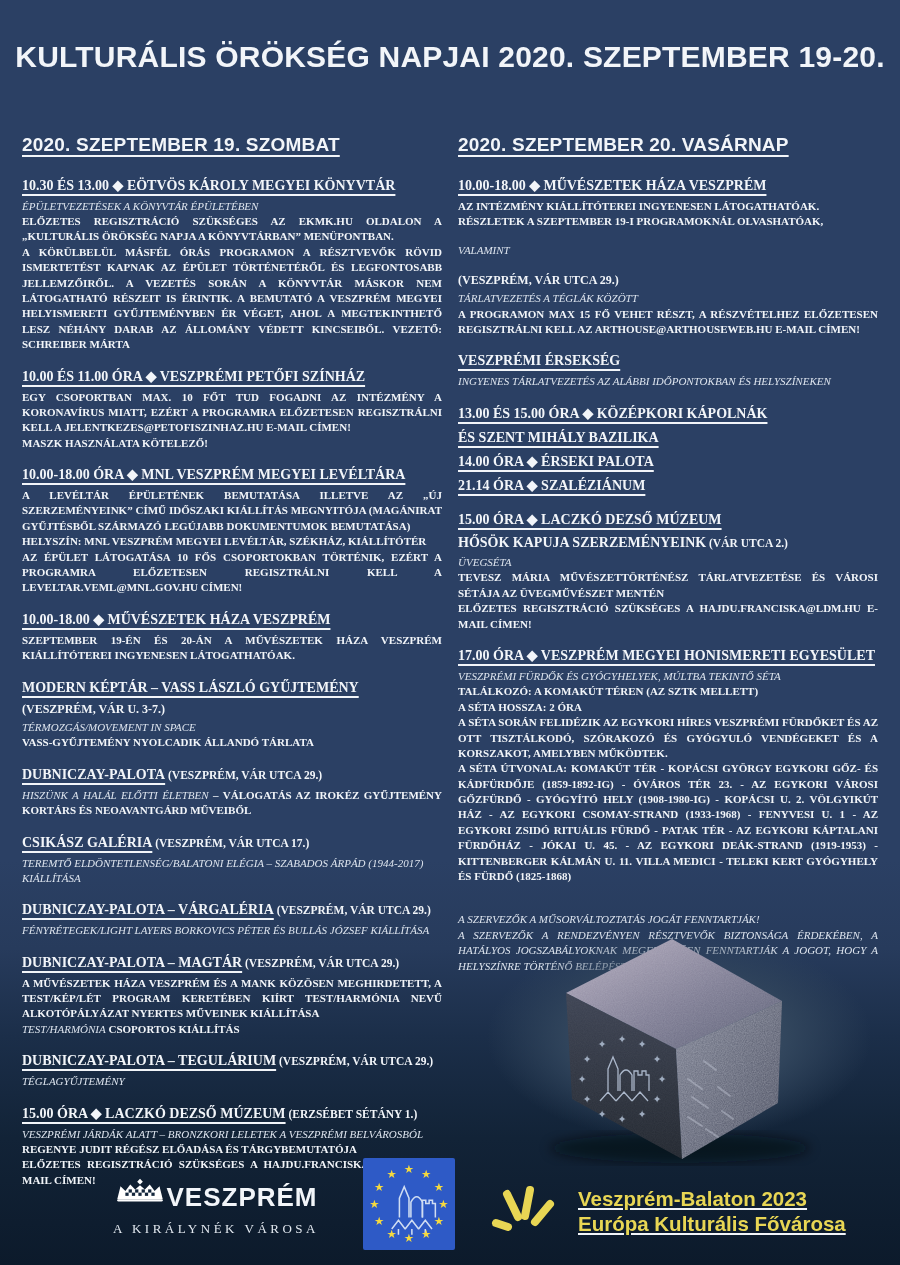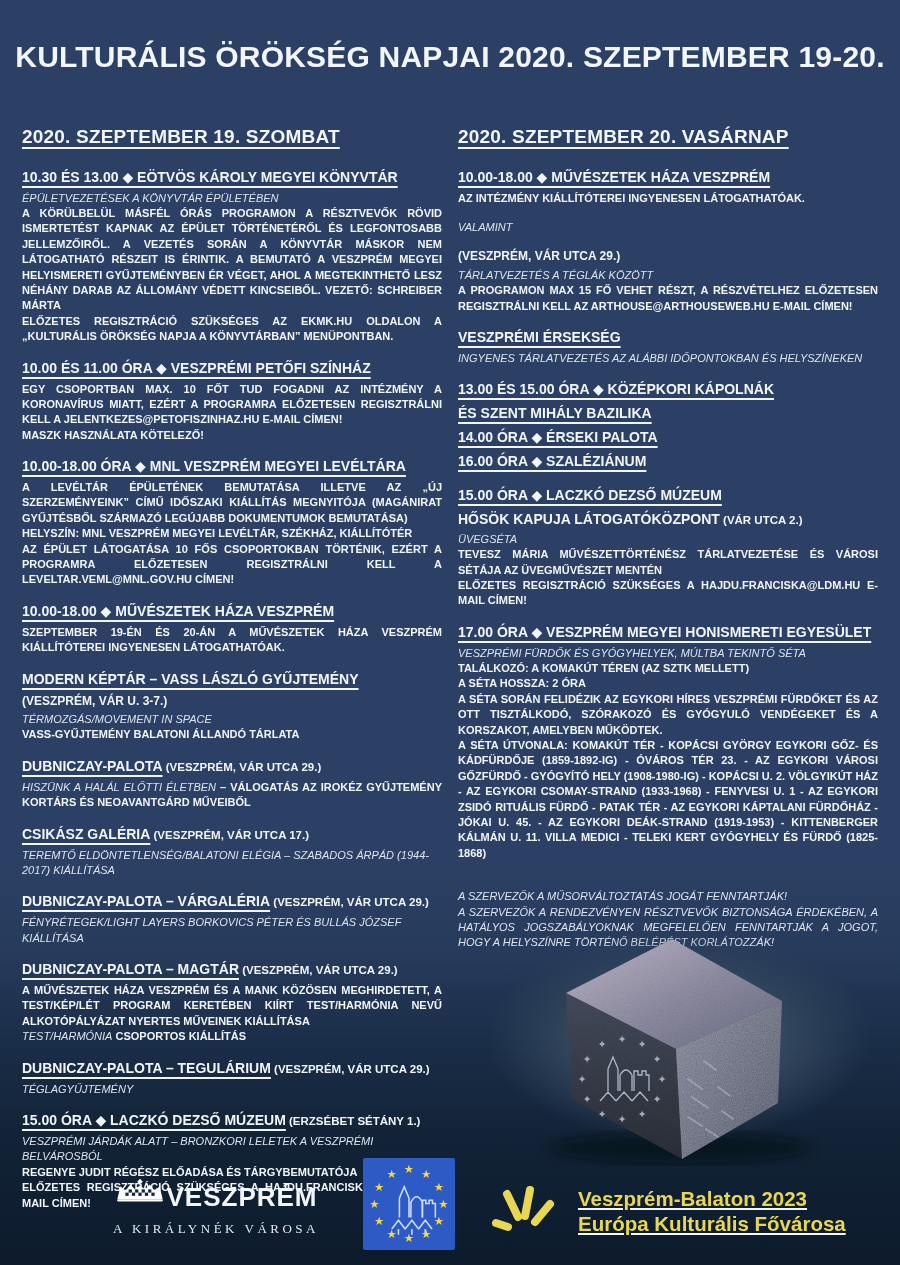--- a/index.html
+++ b/index.html
@@ -6,28 +6,28 @@
   body{
     width:900px;height:1265px;position:relative;overflow:hidden;
     background:linear-gradient(180deg,#2b4064 0%,#2b4064 68%,#273b5c 75%,#1b2e49 82%,#122337 90%,#0c1a2b 100%);
     font-family:"Liberation Sans","DejaVu Sans",sans-serif;
     color:#f2f5f9;-webkit-font-smoothing:antialiased;
   }
   .page-title{
     position:absolute;top:40px;left:0;right:0;text-align:center;
     font-size:30px;font-weight:bold;letter-spacing:0.2px;margin:0;
   }
-  .col{position:absolute;top:124px;width:420px;font-size:11px;font-weight:bold;line-height:1.4;}
+  .col{position:absolute;top:132px;width:420px;font-size:11px;font-weight:bold;line-height:1.4;}
   .col-left{left:22px;}
   .col-right{left:458px;}
   .day-title{
     font-size:19px;font-weight:bold;margin:0 0 16px 0;letter-spacing:0.2px;
     text-decoration:underline;text-decoration-thickness:2px;text-underline-offset:4px;
   }
-  .ev{margin-bottom:13px;}
+  .ev{margin-bottom:13px;font-family:Liberation Serif, serif;}
   .hline{margin:0 0 3px 0;line-height:1.5;}
   .h-main{
     font-size:14px;font-weight:bold;
     text-decoration:underline;text-decoration-thickness:1.6px;text-underline-offset:3.5px;
   }
   .h-suffix{font-size:11.5px;font-weight:bold;}
   .h2line{font-size:12px;font-weight:bold;margin:0 0 2px 0;line-height:1.45;}
   .h2line.big .h2-main{font-size:14px;}
   .h2line .h2-suffix{font-size:11.5px;}
   .iline{
@@ -61,43 +61,43 @@
 </head>
 <body>
 
 <h1 class="page-title">KULTURÁLIS ÖRÖKSÉG NAPJAI 2020. SZEPTEMBER 19-20.</h1>
 
 <div class="col col-left">
     <div class="day-title">2020. SZEPTEMBER 19. SZOMBAT</div>
     <div class="ev">
       <div class="hline"><span class="h-main">10.30 ÉS 13.00 ◆ EÖTVÖS KÁROLY MEGYEI KÖNYVTÁR</span></div>
       <div class="iline">ÉPÜLETVEZETÉSEK A KÖNYVTÁR ÉPÜLETÉBEN</div>
+      <div class="pline">ELŐZETES REGISZTRÁCIÓ SZÜKSÉGES AZ EKMK.HU OLDALON A „KULTURÁLIS ÖRÖKSÉG NAPJA A KÖNYVTÁRBAN” MENÜPONTBAN.</div>
       <div class="pline">A KÖRÜLBELÜL MÁSFÉL ÓRÁS PROGRAMON A RÉSZTVEVŐK RÖVID ISMERTETÉST KAPNAK AZ ÉPÜLET TÖRTÉNETÉRŐL ÉS LEGFONTOSABB JELLEMZŐIRŐL. A VEZETÉS SORÁN A KÖNYVTÁR MÁSKOR NEM LÁTOGATHATÓ RÉSZEIT IS ÉRINTIK. A BEMUTATÓ A VESZPRÉM MEGYEI HELYISMERETI GYŰJTEMÉNYBEN ÉR VÉGET, AHOL A MEGTEKINTHETŐ LESZ NÉHÁNY DARAB AZ ÁLLOMÁNY VÉDETT KINCSEIBŐL. VEZETŐ: SCHREIBER MÁRTA</div>
-      <div class="pline">ELŐZETES REGISZTRÁCIÓ SZÜKSÉGES AZ EKMK.HU OLDALON A „KULTURÁLIS ÖRÖKSÉG NAPJA A KÖNYVTÁRBAN” MENÜPONTBAN.</div>
     </div>
     <div class="ev">
       <div class="hline"><span class="h-main">10.00 ÉS 11.00 ÓRA ◆ VESZPRÉMI PETŐFI SZÍNHÁZ</span></div>
       <div class="pline">EGY CSOPORTBAN MAX. 10 FŐT TUD FOGADNI AZ INTÉZMÉNY A KORONAVÍRUS MIATT, EZÉRT A PROGRAMRA ELŐZETESEN REGISZTRÁLNI KELL A JELENTKEZES@PETOFISZINHAZ.HU E-MAIL CÍMEN!</div>
       <div class="pline">MASZK HASZNÁLATA KÖTELEZŐ!</div>
     </div>
     <div class="ev">
       <div class="hline"><span class="h-main">10.00-18.00 ÓRA ◆ MNL VESZPRÉM MEGYEI LEVÉLTÁRA</span></div>
       <div class="pline">A LEVÉLTÁR ÉPÜLETÉNEK BEMUTATÁSA ILLETVE AZ „ÚJ SZERZEMÉNYEINK” CÍMŰ IDŐSZAKI KIÁLLÍTÁS MEGNYITÓJA (MAGÁNIRAT GYŰJTÉSBŐL SZÁRMAZÓ LEGÚJABB DOKUMENTUMOK BEMUTATÁSA)</div>
       <div class="pline">HELYSZÍN: MNL VESZPRÉM MEGYEI LEVÉLTÁR, SZÉKHÁZ, KIÁLLÍTÓTÉR</div>
       <div class="pline">AZ ÉPÜLET LÁTOGATÁSA 10 FŐS CSOPORTOKBAN TÖRTÉNIK, EZÉRT A PROGRAMRA ELŐZETESEN REGISZTRÁLNI KELL A LEVELTAR.VEML@MNL.GOV.HU CÍMEN!</div>
     </div>
     <div class="ev">
       <div class="hline"><span class="h-main">10.00-18.00 ◆ MŰVÉSZETEK HÁZA VESZPRÉM</span></div>
       <div class="pline">SZEPTEMBER 19-ÉN ÉS 20-ÁN A MŰVÉSZETEK HÁZA VESZPRÉM KIÁLLÍTÓTEREI INGYENESEN LÁTOGATHATÓAK.</div>
     </div>
     <div class="ev">
       <div class="hline"><span class="h-main">MODERN KÉPTÁR – VASS LÁSZLÓ GYŰJTEMÉNY</span></div>
       <div class="h2line"><span class="h2-main">(VESZPRÉM, VÁR U. 3-7.)</span></div>
       <div class="iline">TÉRMOZGÁS/MOVEMENT IN SPACE</div>
-      <div class="pline">VASS-GYŰJTEMÉNY BALATONI ÁLLANDÓ TÁRLATA</div>
+      <div class="pline">VASS-GYŰJTEMÉNY NYOLCADIK ÁLLANDÓ TÁRLATA</div>
     </div>
     <div class="ev">
       <div class="hline"><span class="h-main">DUBNICZAY-PALOTA</span><span class="h-suffix"> (VESZPRÉM, VÁR UTCA 29.)</span></div>
       <div class="pline"><i>HISZÜNK A HALÁL ELŐTTI ÉLETBEN</i> – VÁLOGATÁS AZ IROKÉZ GYŰJTEMÉNY KORTÁRS ÉS NEOAVANTGÁRD MŰVEIBŐL</div>
     </div>
     <div class="ev">
       <div class="hline"><span class="h-main">CSIKÁSZ GALÉRIA</span><span class="h-suffix"> (VESZPRÉM, VÁR UTCA 17.)</span></div>
       <div class="iline">TEREMTŐ ELDÖNTETLENSÉG/BALATONI ELÉGIA – SZABADOS ÁRPÁD (1944-2017) KIÁLLÍTÁSA</div>
     </div>
     <div class="ev">
@@ -118,41 +118,42 @@
       <div class="iline">VESZPRÉMI JÁRDÁK ALATT – BRONZKORI LELETEK A VESZPRÉMI BELVÁROSBÓL</div>
       <div class="pline">REGENYE JUDIT RÉGÉSZ ELŐADÁSA ÉS TÁRGYBEMUTATÓJA</div>
       <div class="pline">ELŐZETES REGISZTRÁCIÓ SZÜKSÉGES A HAJDU.FRANCISKA@LDM.HU E-MAIL CÍMEN!</div>
     </div>
   </div>
 <div class="col col-right">
     <div class="day-title">2020. SZEPTEMBER 20. VASÁRNAP</div>
     <div class="ev">
       <div class="hline"><span class="h-main">10.00-18.00 ◆ MŰVÉSZETEK HÁZA VESZPRÉM</span></div>
       <div class="pline">AZ INTÉZMÉNY KIÁLLÍTÓTEREI INGYENESEN LÁTOGATHATÓAK.</div>
+      <div class="pline">RÉSZLETEK A SZEPTEMBER 19-I PROGRAMOKNÁL OLVASHATÓAK,</div>
       <div class="spacer"></div>
       <div class="iline">VALAMINT</div>
     </div>
     <div class="ev">
       <div class="h2line"><span class="h2-main">(VESZPRÉM, VÁR UTCA 29.)</span></div>
       <div class="iline">TÁRLATVEZETÉS A TÉGLÁK KÖZÖTT</div>
       <div class="pline">A PROGRAMON MAX 15 FŐ VEHET RÉSZT, A RÉSZVÉTELHEZ ELŐZETESEN REGISZTRÁLNI KELL AZ ARTHOUSE@ARTHOUSEWEB.HU E-MAIL CÍMEN!</div>
     </div>
     <div class="ev">
       <div class="hline"><span class="h-main">VESZPRÉMI ÉRSEKSÉG</span></div>
       <div class="iline">INGYENES TÁRLATVEZETÉS AZ ALÁBBI IDŐPONTOKBAN ÉS HELYSZÍNEKEN</div>
     </div>
     <div class="ev">
       <div class="hline"><span class="h-main">13.00 ÉS 15.00 ÓRA ◆ KÖZÉPKORI KÁPOLNÁK</span></div>
       <div class="hline"><span class="h-main">ÉS SZENT MIHÁLY BAZILIKA</span></div>
       <div class="hline"><span class="h-main">14.00 ÓRA ◆ ÉRSEKI PALOTA</span></div>
-      <div class="hline"><span class="h-main">16.00 ÓRA ◆ SZALÉZIÁNUM</span></div>
+      <div class="hline"><span class="h-main">21.14 ÓRA ◆ SZALÉZIÁNUM</span></div>
     </div>
     <div class="ev">
       <div class="hline"><span class="h-main">15.00 ÓRA ◆ LACZKÓ DEZSŐ MÚZEUM</span></div>
-      <div class="h2line big"><span class="h2-main">HŐSÖK KAPUJA LÁTOGATÓKÖZPONT</span><span class="h2-suffix"> (VÁR UTCA 2.)</span></div>
+      <div class="h2line big"><span class="h2-main">HŐSÖK KAPUJA SZERZEMÉNYEINK</span><span class="h2-suffix"> (VÁR UTCA 2.)</span></div>
       <div class="iline">ÜVEGSÉTA</div>
       <div class="pline">TEVESZ MÁRIA MŰVÉSZETTÖRTÉNÉSZ TÁRLATVEZETÉSE ÉS VÁROSI SÉTÁJA AZ ÜVEGMŰVÉSZET MENTÉN</div>
       <div class="pline">ELŐZETES REGISZTRÁCIÓ SZÜKSÉGES A HAJDU.FRANCISKA@LDM.HU E-MAIL CÍMEN!</div>
     </div>
     <div class="ev">
       <div class="hline"><span class="h-main">17.00 ÓRA ◆ VESZPRÉM MEGYEI HONISMERETI EGYESÜLET</span></div>
       <div class="iline">VESZPRÉMI FÜRDŐK ÉS GYÓGYHELYEK, MÚLTBA TEKINTŐ SÉTA</div>
       <div class="pline">TALÁLKOZÓ: A KOMAKÚT TÉREN (AZ SZTK MELLETT)</div>
       <div class="pline">A SÉTA HOSSZA: 2 ÓRA</div>
       <div class="pline">A SÉTA SORÁN FELIDÉZIK AZ EGYKORI HÍRES VESZPRÉMI FÜRDŐKET ÉS AZ OTT TISZTÁLKODÓ, SZÓRAKOZÓ ÉS GYÓGYULÓ VENDÉGEKET ÉS A KORSZAKOT, AMELYBEN MŰKÖDTEK.</div>

